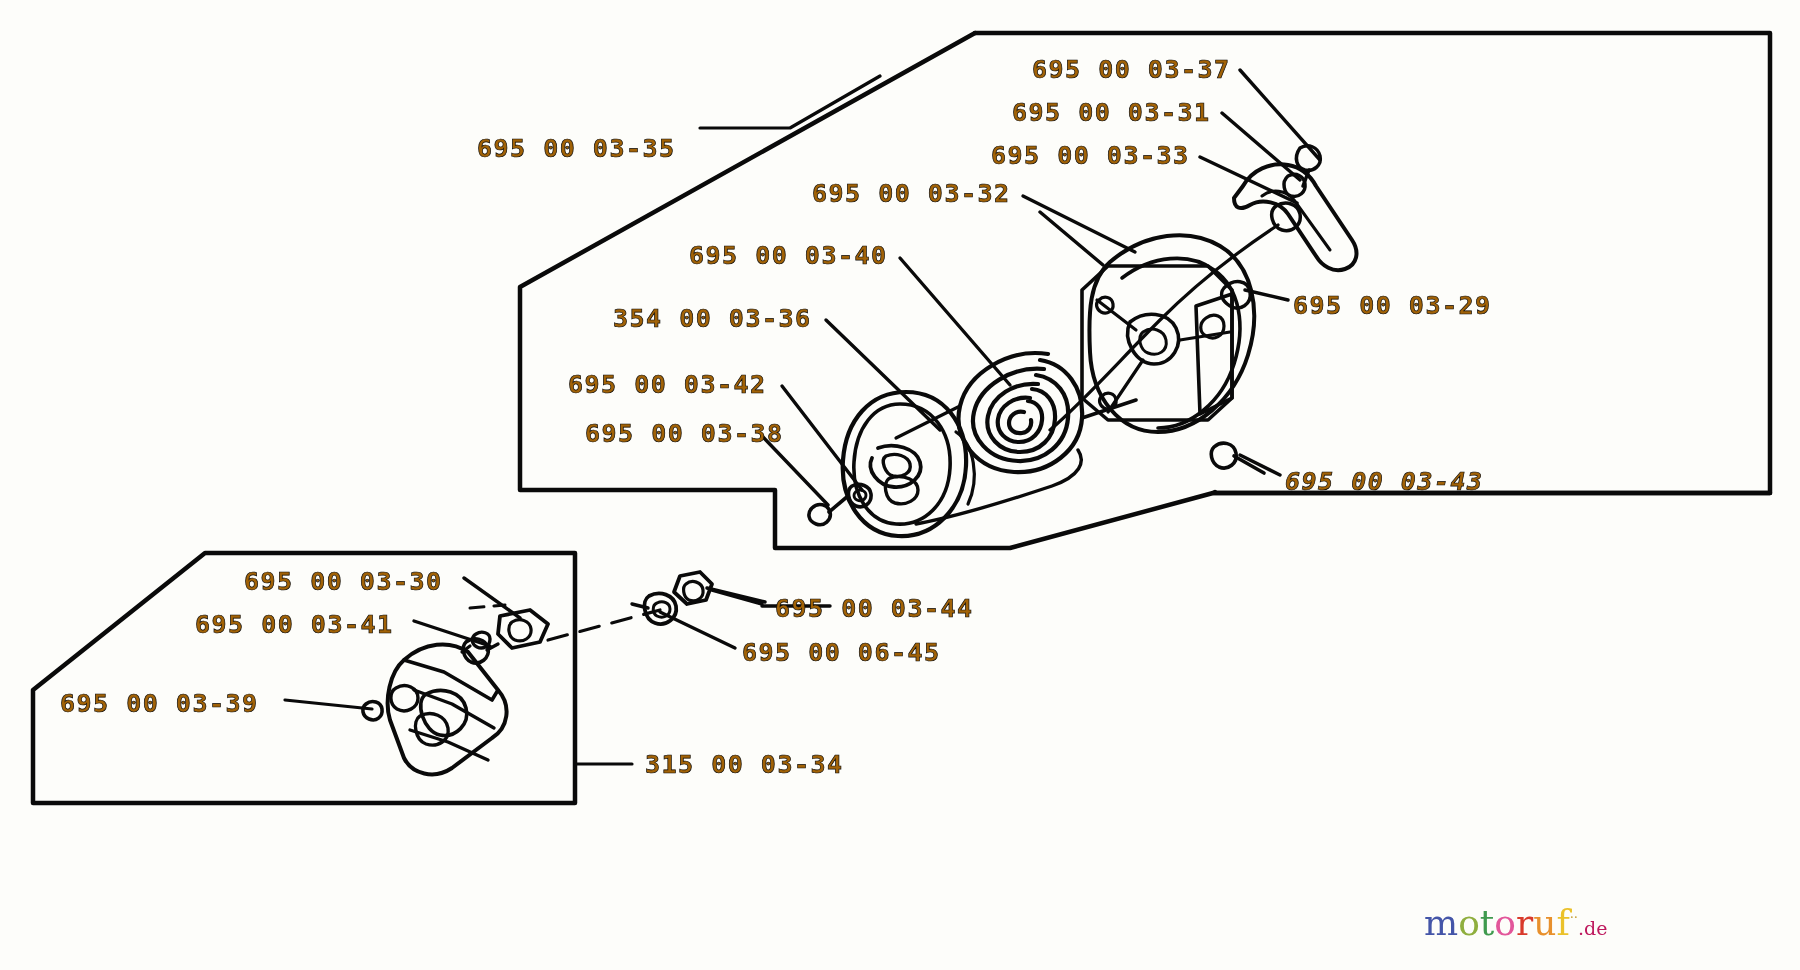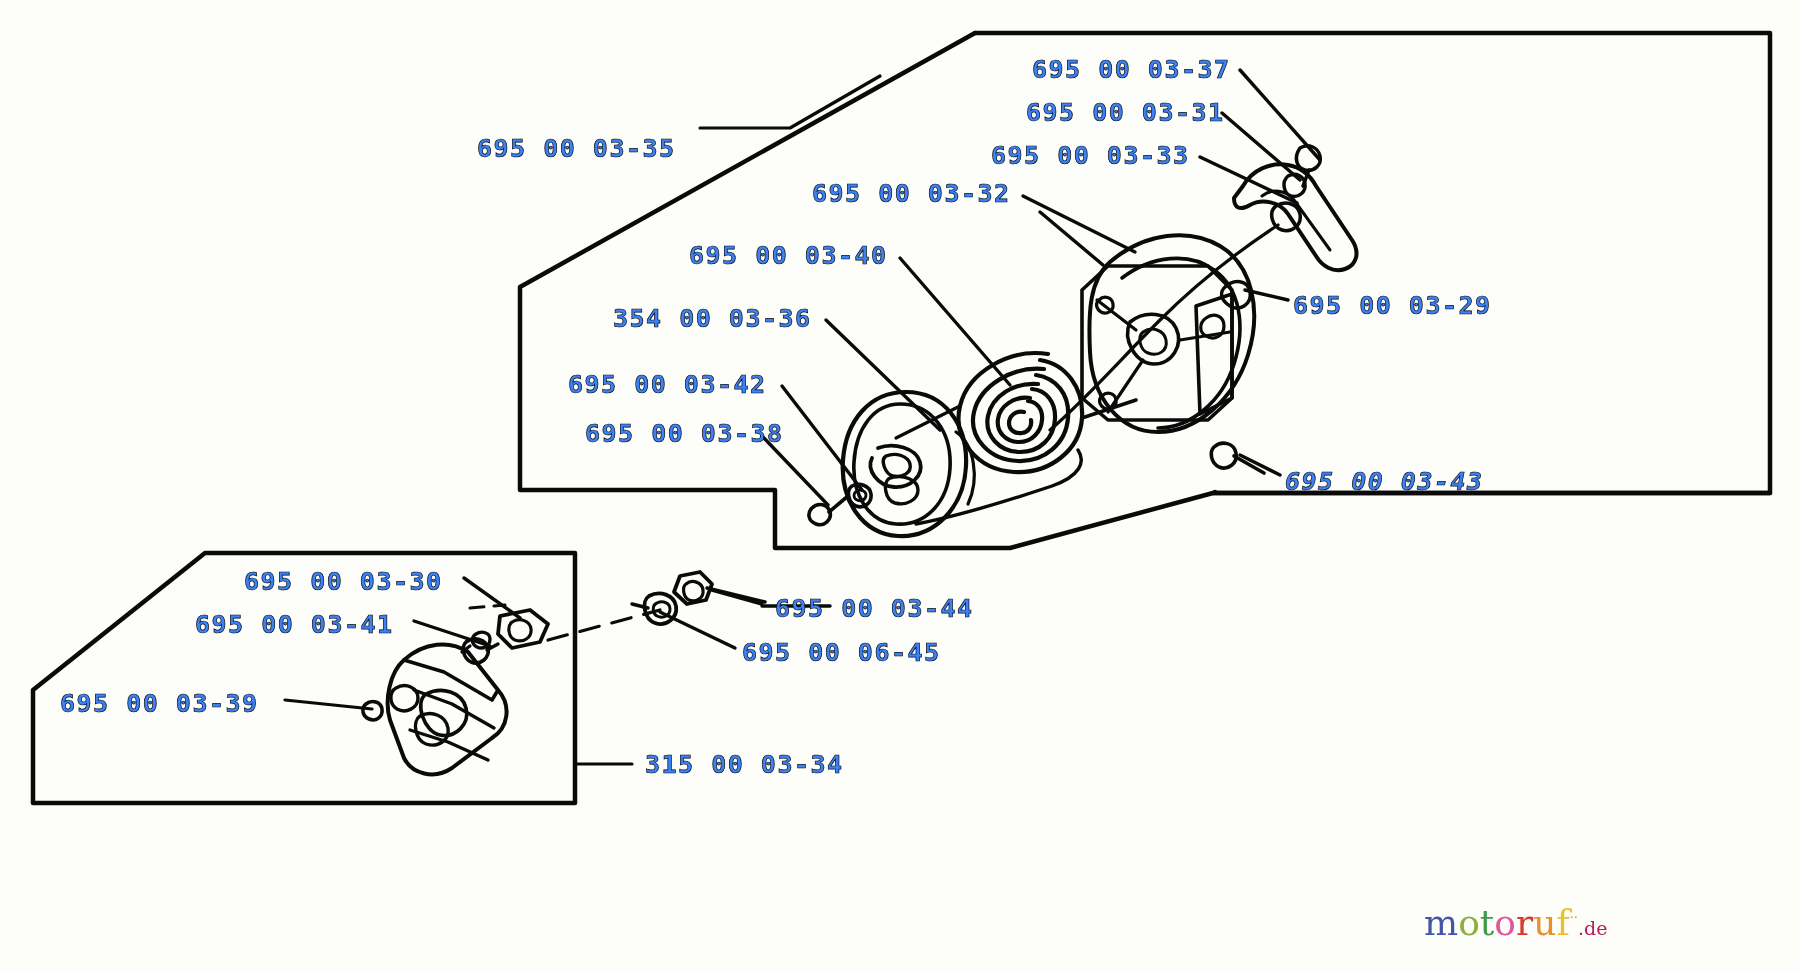--- a/index.html
+++ b/index.html
@@ -12,21 +12,21 @@
     position:relative;
   }
   #stage{position:absolute;inset:0;width:1800px;height:970px;}
   svg.layer{position:absolute;top:0;left:0;width:1800px;height:970px;}
   .lbl{
     position:absolute;
     font-family:"DejaVu Sans Mono", monospace;
     font-weight:bold;
     font-size:25px;
     letter-spacing:1.5px;
-    color:#3b82f6;
+    color:#a16207;
     white-space:nowrap;
     -webkit-text-stroke:0.7px #0a0a0a;
     line-height:1;
   }
   .wm{
     position:absolute;
     left:1424px;top:905px;
     font-family:"DejaVu Serif", serif;
     font-size:36px;
     letter-spacing:0px;
@@ -176,21 +176,21 @@
       <path stroke-width="3.2" d="M470 646 L462 652"></path>
 
       <path stroke-width="3.4" d="M916 524 C960 516 1010 500 1052 486 C1080 476 1086 462 1078 450"></path>
 
     </g>
   </svg>
 
   <div>
     <span class="lbl" style="left:477px;top:120px;margin-top:16px;">695 00 03-35</span>
     <span class="lbl" style="left:1032px;top:57px;">695 00 03-37</span>
-    <span class="lbl" style="left:1012px;top:100px;margin-left:14px;">695 00 03-31</span>
+    <span class="lbl" style="left:1012px;top:100px;">695 00 03-31</span>
     <span class="lbl" style="left:991px;top:143px;">695 00 03-33</span>
     <span class="lbl" style="left:812px;top:181px;">695 00 03-32</span>
     <span class="lbl" style="left:689px;top:243px;">695 00 03-40</span>
     <span class="lbl" style="left:613px;top:306px;">354 00 03-36</span>
     <span class="lbl" style="left:568px;top:372px;">695 00 03-42</span>
     <span class="lbl" style="left:549px;top:421px;margin-left:36px;">695 00 03-38</span>
     <span class="lbl" style="left:1293px;top:293px;">695 00 03-29</span>
     <span class="lbl" style="left:1285px;top:469px;font-style:italic;">695 00 03-43</span>
     <span class="lbl" style="left:244px;top:569px;">695 00 03-30</span>
     <span class="lbl" style="left:195px;top:612px;">695 00 03-41</span>

